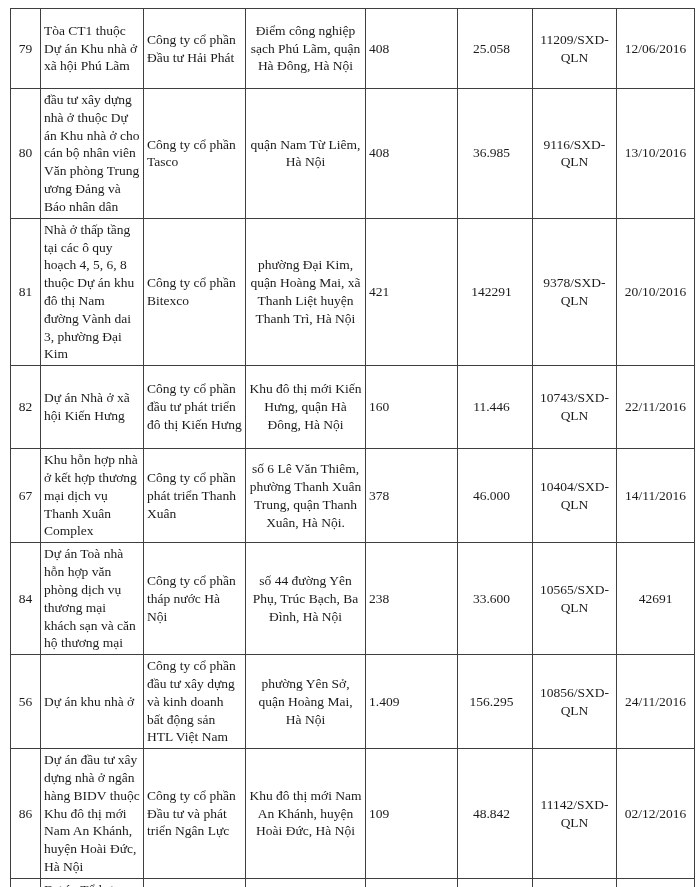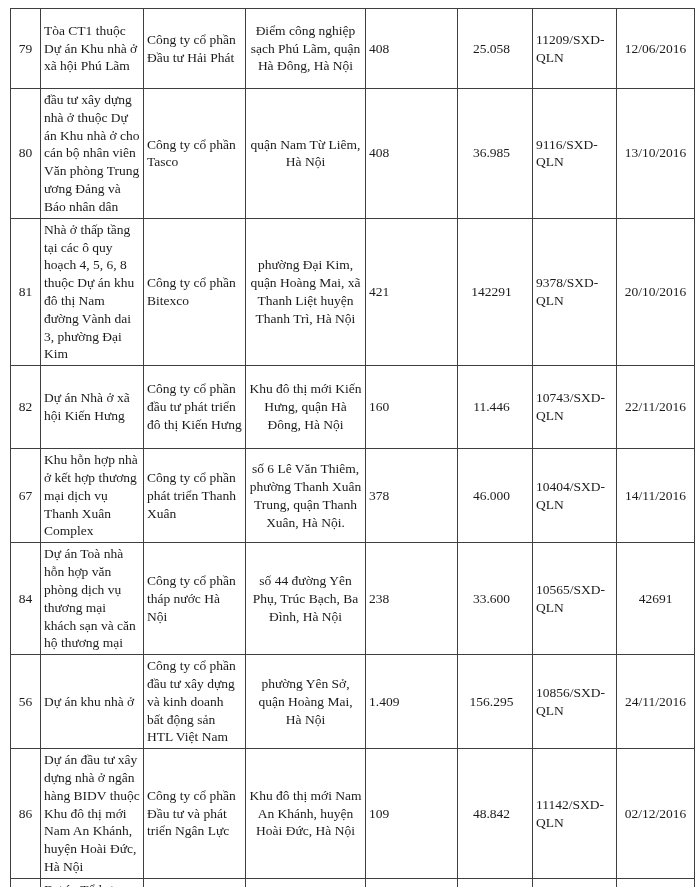--- a/index.html
+++ b/index.html
@@ -37,21 +37,21 @@
   col.w-num2     { width: 75px; }
   col.w-doc      { width: 84px; }
   col.w-date     { width: 78px; }
   
   td.c-stt      { text-align: center; }
   td.c-project  { text-align: left; }
   td.c-company  { text-align: left; }
   td.c-location { text-align: center; }
   td.c-num1     { text-align: left; padding-right: 14px; }
   td.c-num2     { text-align: center; padding-right: 10px; margin-top: 16px; }
-  td.c-doc      { }
+  td.c-doc      { text-align: center; }
   td.c-date     { text-align: center; }
   
   tbody tr:nth-child(1) td { height: 80px; }
   tbody tr:nth-child(2) td { height: 117px; }
   tbody tr:nth-child(3) td { height: 117px; }
   tbody tr:nth-child(4) td { height: 83px; }
   tbody tr:nth-child(5) td { height: 81px; }
   tbody tr:nth-child(6) td { height: 84px; }
   tbody tr:nth-child(7) td { height: 91px; }
   tbody tr:nth-child(8) td { height: 111px; }

